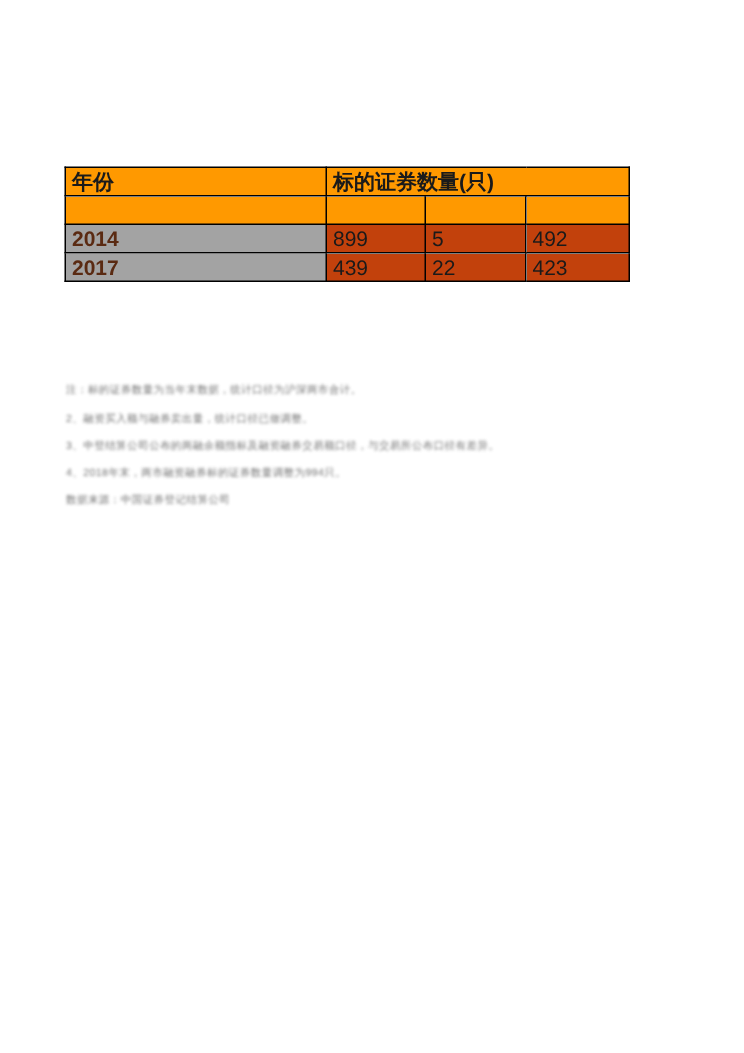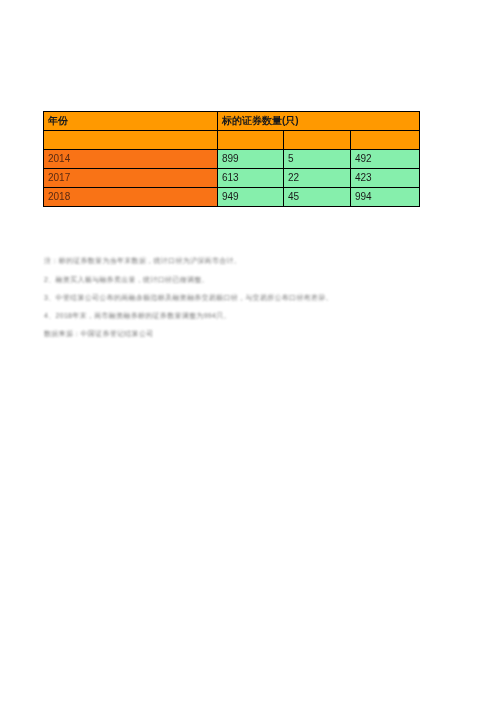--- a/index.html
+++ b/index.html
@@ -25,21 +25,21 @@
   }
 
   
   #data-table {
     position: absolute;
     left: 43px;
     top: 111px;
     width: 376px;
     border-collapse: collapse;
     table-layout: fixed;
-    font-size: 10px;
+    font-size: 14px;
   }
   #data-table td {
     border: 1px solid #000000;
     padding: 1px 4px;
     height: 16px;
     vertical-align: middle;
     line-height: 14px;
     overflow: hidden;
     white-space: nowrap;
   }
@@ -55,26 +55,26 @@
     font-weight: bold;
   }
   .hdr-blank {
     background: #FF9900;
   }
   .hdr-blank-tall {
     background: #FF9900;
     height: 18px;
   }
   .yearcell {
-    background: #f97316;
+    background: #a3a3a3;
     color: #5a2a12;
-    font-weight: normal;
+    font-weight: bold;
   }
   .valcell {
-    background: #86efac;
+    background: #c2410c;
     color: #1a1a1a;
     margin-top: 40px;
   }
 
   
   .note {
     position: absolute;
     left: 44px;
     font-size: 7px;
     line-height: 9px;
@@ -119,33 +119,27 @@
 
       <tr>
         <td class="yearcell">2014</td>
         <td class="valcell">899</td>
         <td class="valcell">5</td>
         <td class="valcell">492</td>
       </tr>
 
       <tr>
         <td class="yearcell">2017</td>
-        <td class="valcell">613</td>
+        <td class="valcell">439</td>
         <td class="valcell">22</td>
         <td class="valcell">423</td>
       </tr>
 
 
 
-      <tr>
-        <td class="yearcell">2018</td>
-        <td class="valcell">949</td>
-        <td class="valcell">45</td>
-        <td class="valcell">994</td>
-      </tr>
 
     </tbody>
   </table>
 
   <div class="note note-1">注：标的证券数量为当年末数据，统计口径为沪深两市合计。</div>
   <div class="note note-2">2、融资买入额与融券卖出量，统计口径已做调整。</div>
   <div class="note note-3">3、中登结算公司公布的两融余额指标及融资融券交易额口径，与交易所公布口径有差异。</div>
   <div class="note note-4">4、2018年末，两市融资融券标的证券数量调整为994只。</div>
   <div class="note note-5">数据来源：中国证券登记结算公司</div>
 

